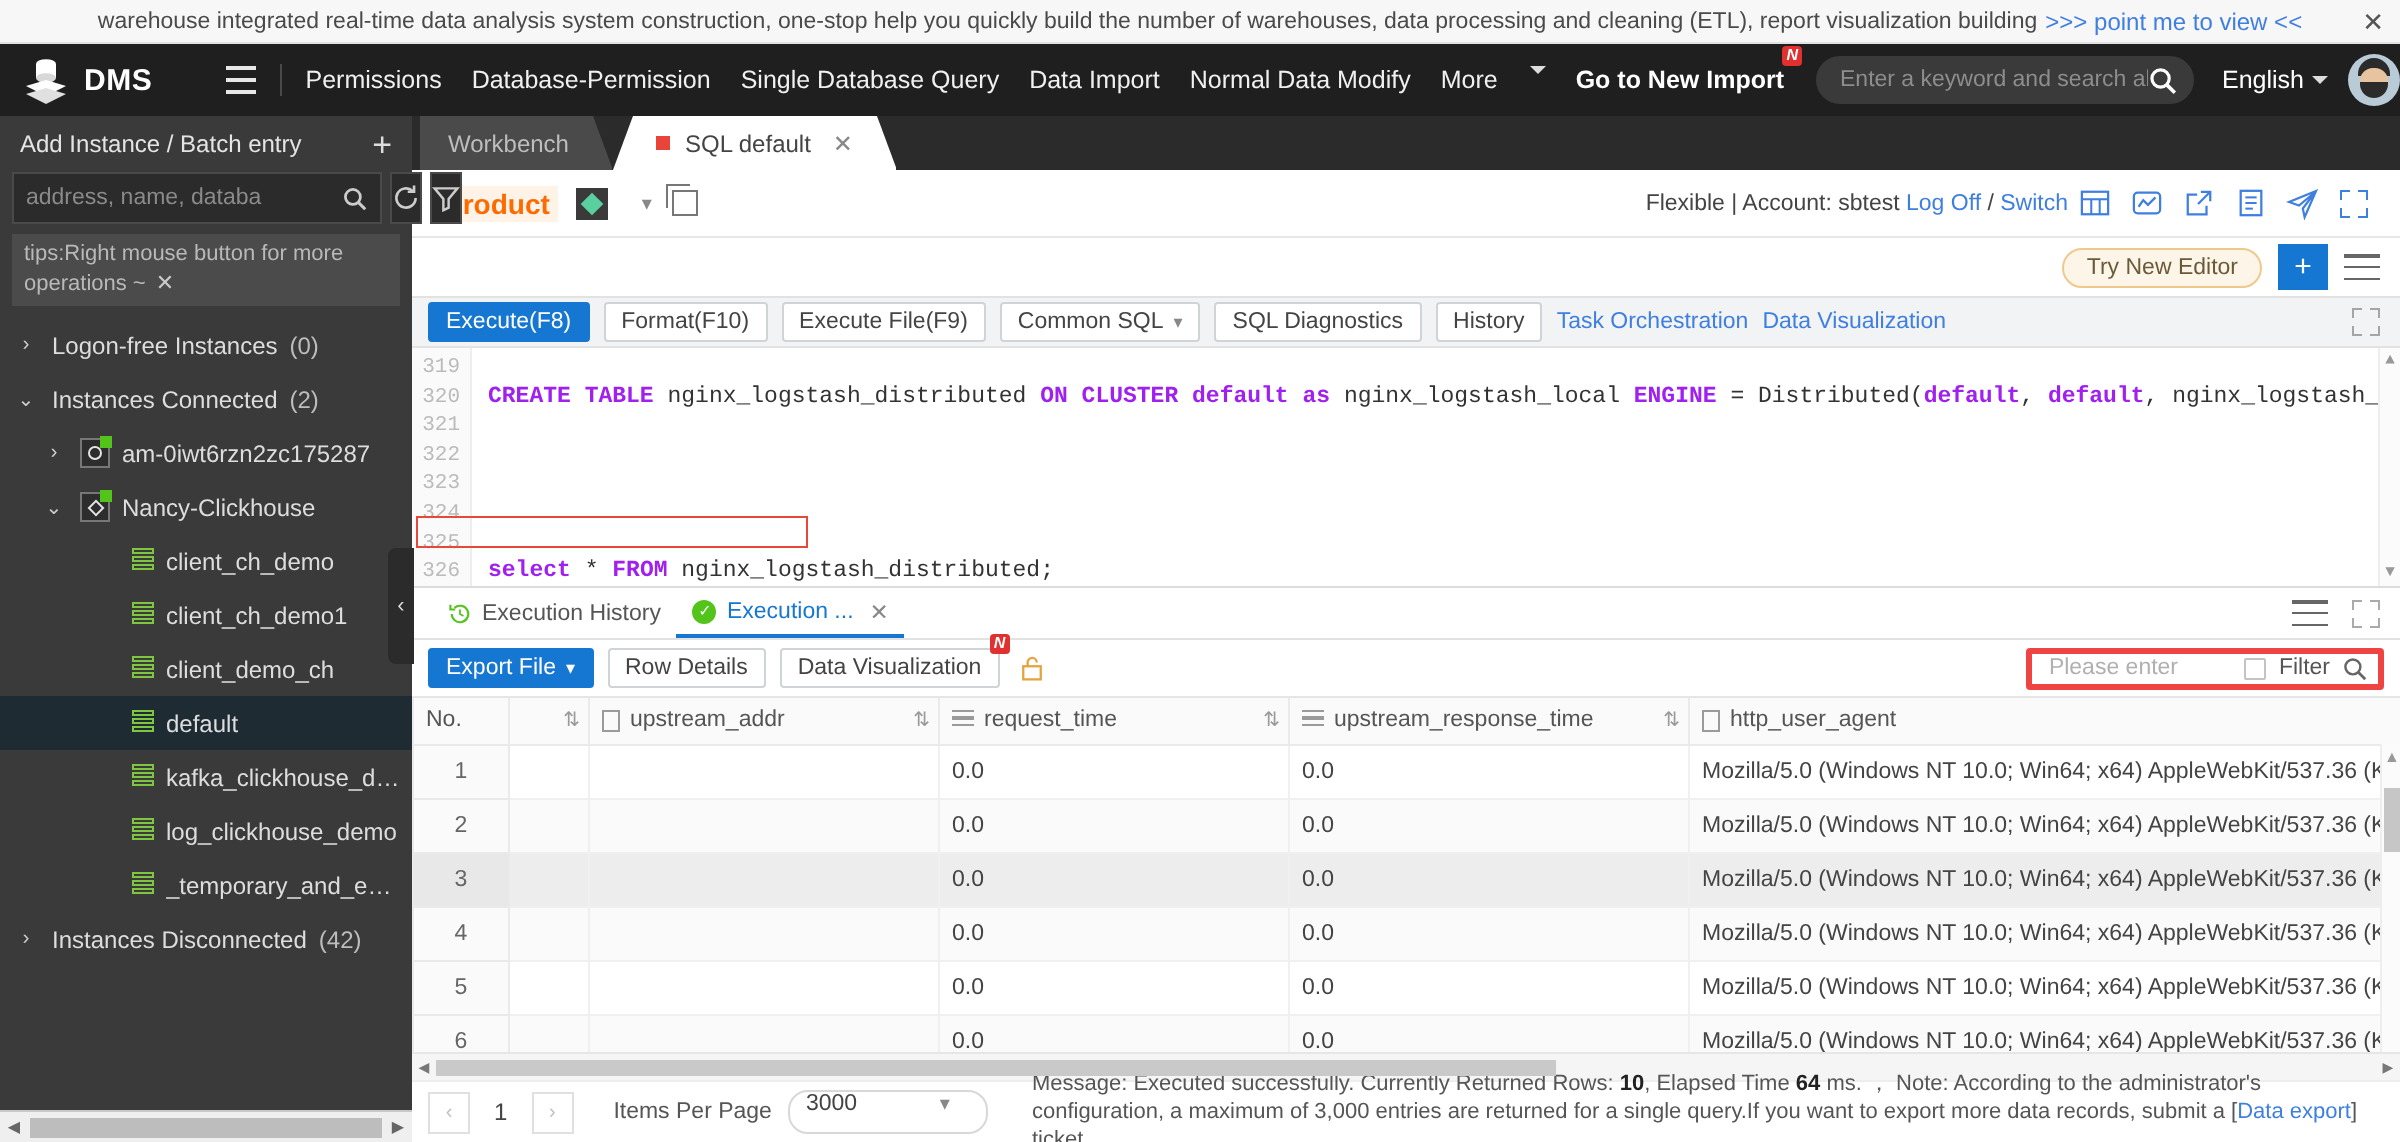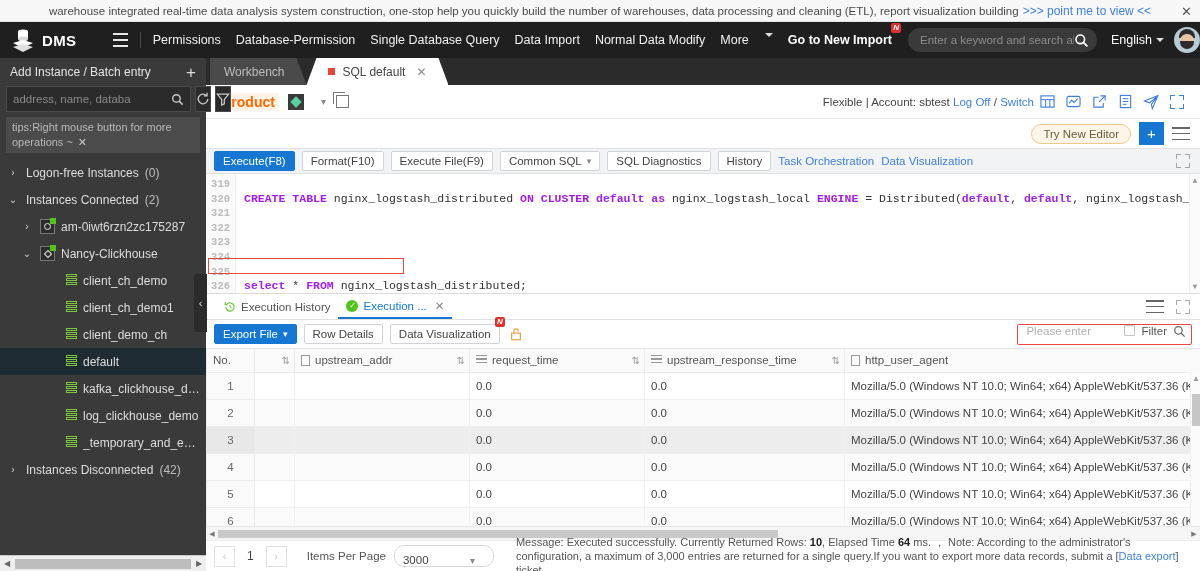--- a/index.html
+++ b/index.html
@@ -241,21 +241,21 @@
 
   
   .editor {
     flex: 0 0 120px; display: flex; position: relative; overflow: hidden;
     background: #fff; font-family: "Liberation Mono", monospace; font-size: 11.5px;
     border-bottom: 1px solid #dcdcdc;
   }
   .gutter {
     width: 30px; flex: 0 0 30px; background: #fafafa; text-align: right;
     padding: 3px 5px 0 0; color: #bbb; font-size: 10.5px; line-height: 14.6px;
-    border-right: 1px solid #eee; user-select: none; font-weight: bold;
+    border-right: 1px solid #eee; user-select: none;
   }
   .code {
     flex: 1; padding: 3px 0 0 8px; line-height: 14.6px; color: #333;
     white-space: pre; overflow: hidden; position: relative;
   }
   .kw { color: #a020f0; font-weight: bold; }
   .sel-box {
     position: absolute; border: 1.4px solid #e8483a; left: 2px; right: auto;
     width: 196px; height: 16px; top: 84px; pointer-events: none;
   }
@@ -282,22 +282,22 @@
     width: 12px; height: 12px; border-radius: 50%; background: #52c41a; color: #fff;
     font-size: 8px; display: flex; align-items: center; justify-content: center;
   }
   .restabs-right { margin-left: auto; display: flex; align-items: center; gap: 12px; padding-right: 10px; }
 
   .resbar {
     height: 28px; display: flex; align-items: center; gap: 7px; padding: 0 8px;
     flex: 0 0 28px; background: #fff;
   }
   .filterbox {
-    margin-left: auto; display: flex; align-items: flex-start; height: 21px;
-    border: 1px solid #ef4444; border-radius: 2px; padding: 0 5px 0 8px; gap: 6px;
+    margin-left: auto; display: flex; align-items: center; height: 21px;
+    border: 3px solid #ef4444; border-radius: 2px; padding: 0 5px 0 8px; gap: 6px;
   }
   .filterbox input {
     border: none; outline: none; width: 92px; font-size: 11.5px; font-family: inherit;
     color: #444; background: transparent;
   }
   .filterbox input::placeholder { color: #b0b0b0; }
   .chk { width: 11px; height: 11px; border: 1px solid #c3c3c3; border-radius: 1px; }
   .filterbox .flabel { font-size: 11.5px; color: #555; }
 
   
@@ -351,21 +351,21 @@
   }
   .pg-btn {
     width: 21px; height: 21px; border: 1px solid #e0e0e0; background: #fff;
     display: flex; align-items: center; justify-content: center; color: #c0c0c0;
     font-size: 10px; cursor: pointer;
   }
   .pg-num { font-size: 12px; color: #444; padding: 0 4px; }
   .ipp-label { font-size: 11.5px; color: #555; margin-left: 12px; }
   .ipp-select {
     width: 100px; height: 22px; border: 1px solid #d8d8d8; border-radius: 10px;
-    display: flex; align-items: flex-end; justify-content: space-between;
+    display: flex; align-items: flex-start; justify-content: space-between;
     padding: 0 18px 0 8px; font-size: 11.5px; color: #444; cursor: pointer;
   }
   .msg {
     margin-left: 14px; font-size: 11px; color: #555; line-height: 14px; flex: 1;
   }
   .msg b { color: #222; }
   .msg .lnk { color: #3f7fe0; }
 
   .ico { display: inline-flex; align-items: center; justify-content: center; }
 </style>

